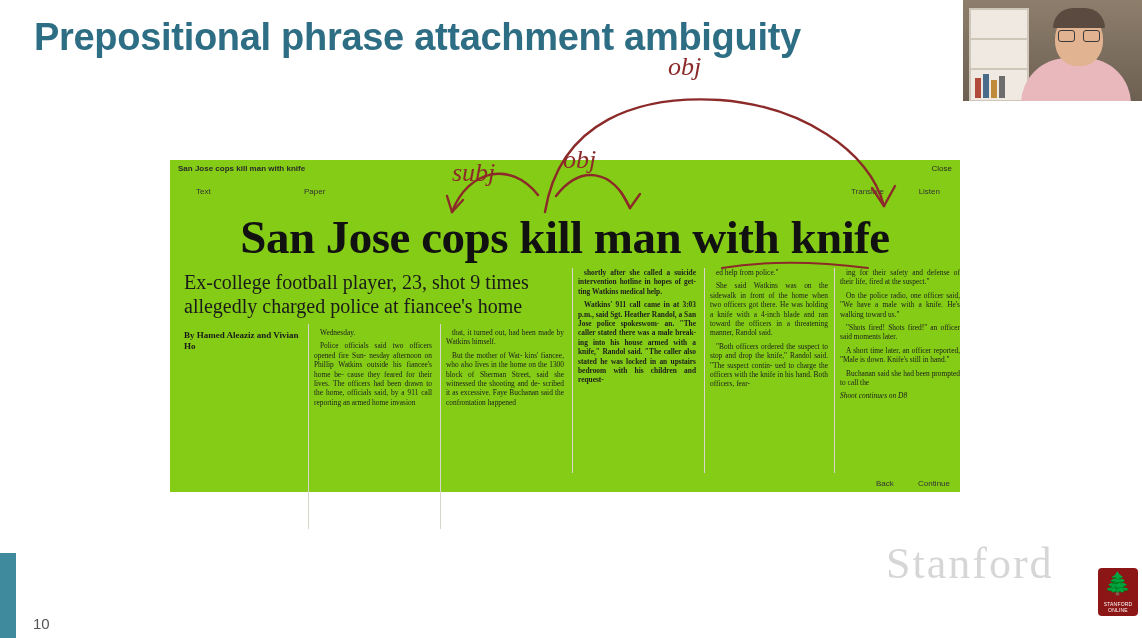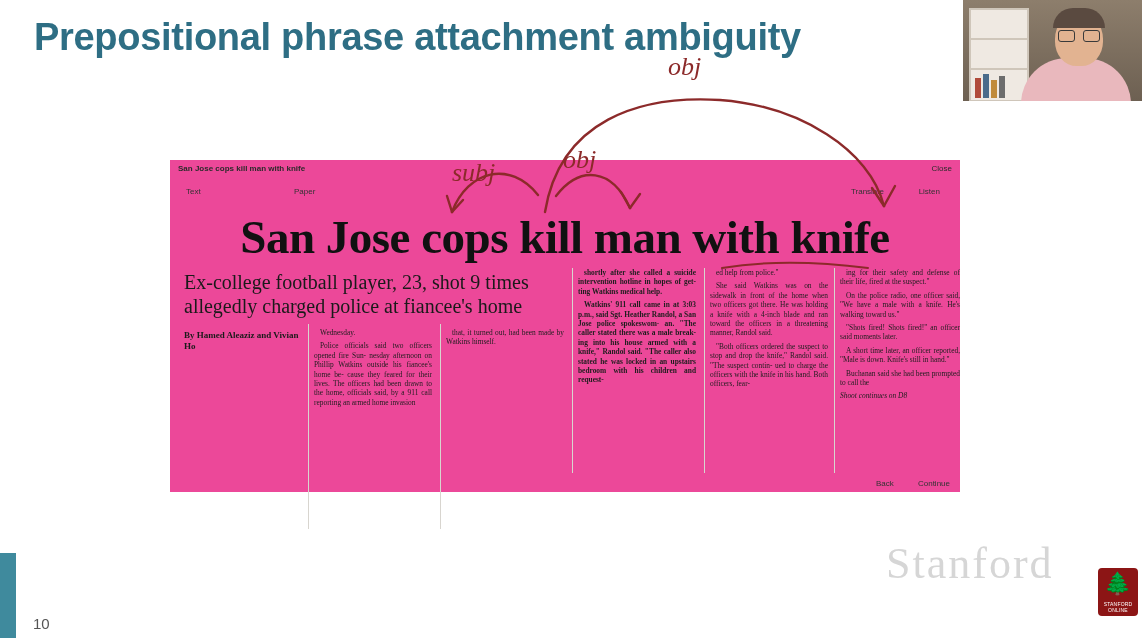--- a/index.html
+++ b/index.html
@@ -171,36 +171,36 @@
     line-height: 6px;
   }
 
   
   .clipping {
     position: absolute;
     left: 170px;
     top: 160px;
     width: 790px;
     height: 332px;
-    background: #ec4899;
+    background: #84cc16;
   }
   .clip-topbar {
     position: absolute;
     left: 8px;
     top: 4px;
     right: 8px;
     height: 14px;
     font-size: 8px;
     color: #2b2b2b;
   }
   .clip-topbar .t-left { position: absolute; left: 0; top: 0; font-weight: bold; }
   .clip-topbar .t-right { position: absolute; right: 0; top: 0; }
   .clip-tabs {
     position: absolute;
-    left: 16px;
+    left: 26px;
     top: 27px;
     right: 8px;
     height: 12px;
     font-size: 8px;
     color: #333;
   }
   .clip-tabs span { position: absolute; top: 0; }
   .clip-tabs .tab-text { left: 0; }
   .clip-tabs .tab-paper { left: 108px; }
   .clip-tabs .tab-translate { right: 68px; }
@@ -364,20 +364,21 @@
     <div class="col-rule" style="left:650px;top:0;"></div>
 
 
     <div class="col c2">
       <p>Wednesday.</p>
       <p>Police officials said two officers opened fire Sun- nesday afternoon on Phillip Watkins outside his fiancee's home be- cause they feared for their lives. The officers had been drawn to the home, officials said, by a 911 call reporting an armed home invasion</p>
     </div>
 
     <div class="col c3">
       <p>that, it turned out, had been made by Watkins himself.</p>
+      <p>But the mother of Wat- kins' fiancee, who also lives in the home on the 1300 block of Sherman Street, said she witnessed the shooting and de- scribed it as excessive. Faye Buchanan said the confrontation happened</p>
     </div>
 
     <div class="col c4">
       <p>shortly after she called a suicide intervention hotline in hopes of get- ting Watkins medical help.</p>
       <p>Watkins' 911 call came in at 3:03 p.m., said Sgt. Heather Randol, a San Jose police spokeswom- an. "The caller stated there was a male break- ing into his house armed with a knife," Randol said. "The caller also stated he was locked in an upstairs bedroom with his children and request-</p>
     </div>
 
     <div class="col c5">
       <p>ed help from police."</p>
       <p>She said Watkins was on the sidewalk in front of the home when two officers got there. He was holding a knife with a 4-inch blade and ran toward the officers in a threatening manner, Randol said.</p>

